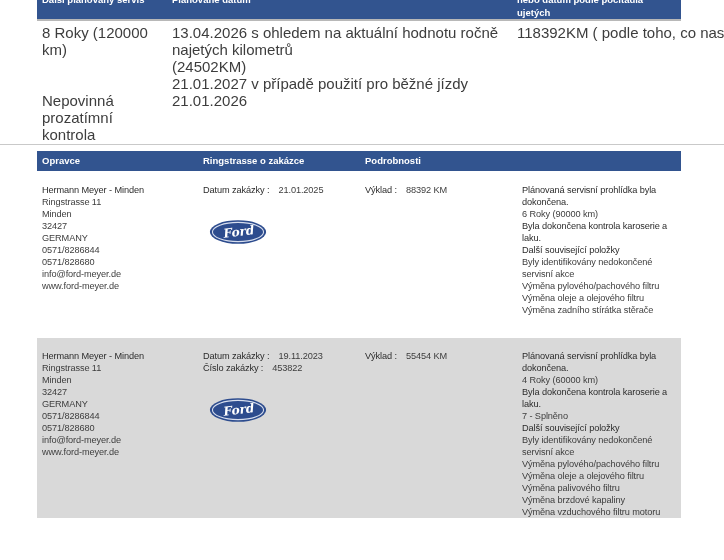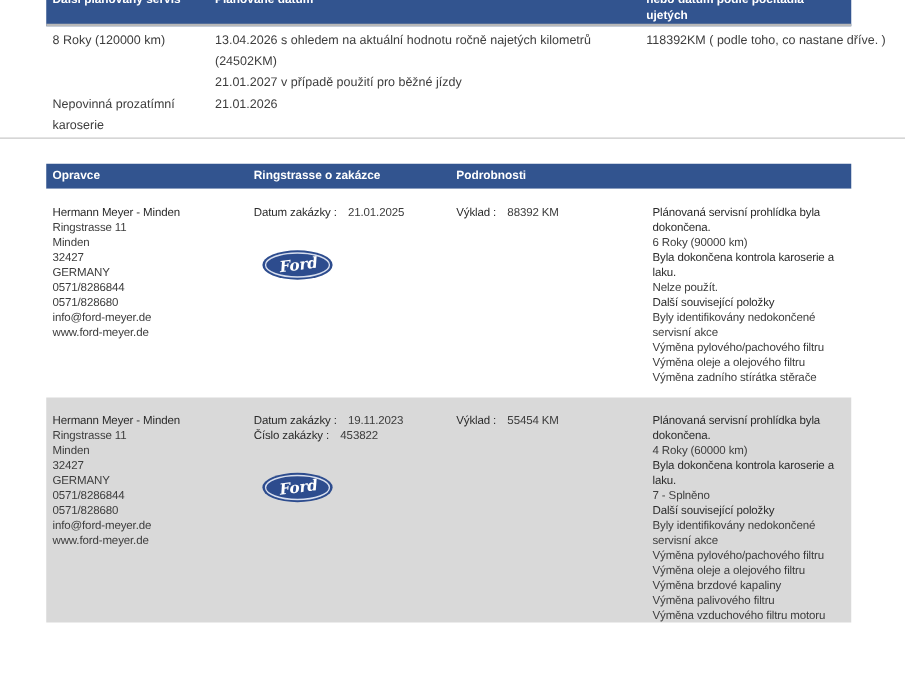--- a/index.html
+++ b/index.html
@@ -17,28 +17,28 @@
     background:#32548f; color:#ffffff; font-weight:bold;
     font-size:9.5px; line-height:13px;
     height:21px; overflow:hidden; position:relative;
     border-bottom:2px solid #b8b8b8;
   }
   .t1-head .t1-row { position:absolute; top:-7px; left:0; width:100%; }
   .t1-row { display:flex; align-items:flex-start; }
   .t1 .c1 { width:130px; padding-left:5px; }
   .t1 .c2 { width:345px; padding-left:5px; }
   .t1 .c3 { width:164px; padding-left:5px; }
-  .t1-body { font-size:10px; line-height:17px; padding-top:3px; }
+  .t1-body { font-size:15px; line-height:17px; padding-top:3px; }
   .pre { white-space:pre-line; }
   .nowrap { white-space:nowrap; overflow:visible; }
 
   .divider { width:724px; height:1px; background:#c9c9c9; margin-top:1px; }
 
   
-  .t2 { margin-left:37px; width:644px; margin-top:20px; }
+  .t2 { margin-left:37px; width:644px; margin-top:6px; }
   .t2-head {
     background:#32548f; color:#ffffff; font-weight:bold;
     font-size:9.5px; line-height:20px; height:20px;
     display:flex;
   }
   .ca { width:161px; padding-left:5px; }
   .cb { width:162px; padding-left:5px; }
   .cc { width:157px; padding-left:5px; }
   .cd { width:164px; padding-left:5px; }
 
@@ -73,21 +73,21 @@
       <div class="t1-row">
         <div class="c1">8 Roky (120000 km)</div>
         <div class="c2">
             <div class="line">13.04.2026 s ohledem na aktuální hodnotu ročně najetých kilometrů</div>
             <div class="line">(24502KM)</div>
             <div class="line">21.01.2027 v případě použití pro běžné jízdy</div>
           </div>
         <div class="c3 nowrap">118392KM ( podle toho, co nastane dříve. )</div>
       </div>
       <div class="t1-row">
-        <div class="c1">Nepovinná prozatímní karoserie</div>
+        <div class="c1">Nepovinná prozatímní kontrola</div>
         <div class="c2">
             <div class="line">21.01.2026</div>
           </div>
         <div class="c3"></div>
       </div>
     </div>
   </section>
 
   <div class="divider"></div>
 
@@ -126,21 +126,20 @@
       </div>
       <div class="cc">
         <div class="kv">
           <span class="k">Výklad :</span><span class="v">88392 KM</span>
         </div>
       </div>
       <div class="cd">
           <div class="line bold">Plánovaná servisní prohlídka byla dokončena.</div>
           <div class="line">6 Roky (90000 km)</div>
           <div class="line bold">Byla dokončena kontrola karoserie a laku.</div>
-          <div class="line">Nelze použít.</div>
           <div class="line bold">Další související položky</div>
           <div class="line">Byly identifikovány nedokončené servisní akce</div>
           <div class="line">Výměna pylového/pachového filtru</div>
           <div class="line">Výměna oleje a olejového filtru</div>
           <div class="line">Výměna zadního stírátka stěrače</div>
         </div>
     </article>
 
     <article class="record r2">
       <div class="ca">
@@ -178,19 +177,19 @@
       </div>
       <div class="cd">
           <div class="line bold">Plánovaná servisní prohlídka byla dokončena.</div>
           <div class="line">4 Roky (60000 km)</div>
           <div class="line bold">Byla dokončena kontrola karoserie a laku.</div>
           <div class="line">7 - Splněno</div>
           <div class="line bold">Další související položky</div>
           <div class="line">Byly identifikovány nedokončené servisní akce</div>
           <div class="line">Výměna pylového/pachového filtru</div>
           <div class="line">Výměna oleje a olejového filtru</div>
+          <div class="line">Výměna palivového filtru</div>
           <div class="line">Výměna brzdové kapaliny</div>
-          <div class="line">Výměna palivového filtru</div>
           <div class="line">Výměna vzduchového filtru motoru</div>
         </div>
     </article>
   </section>
 </div>
 
 </body></html>

